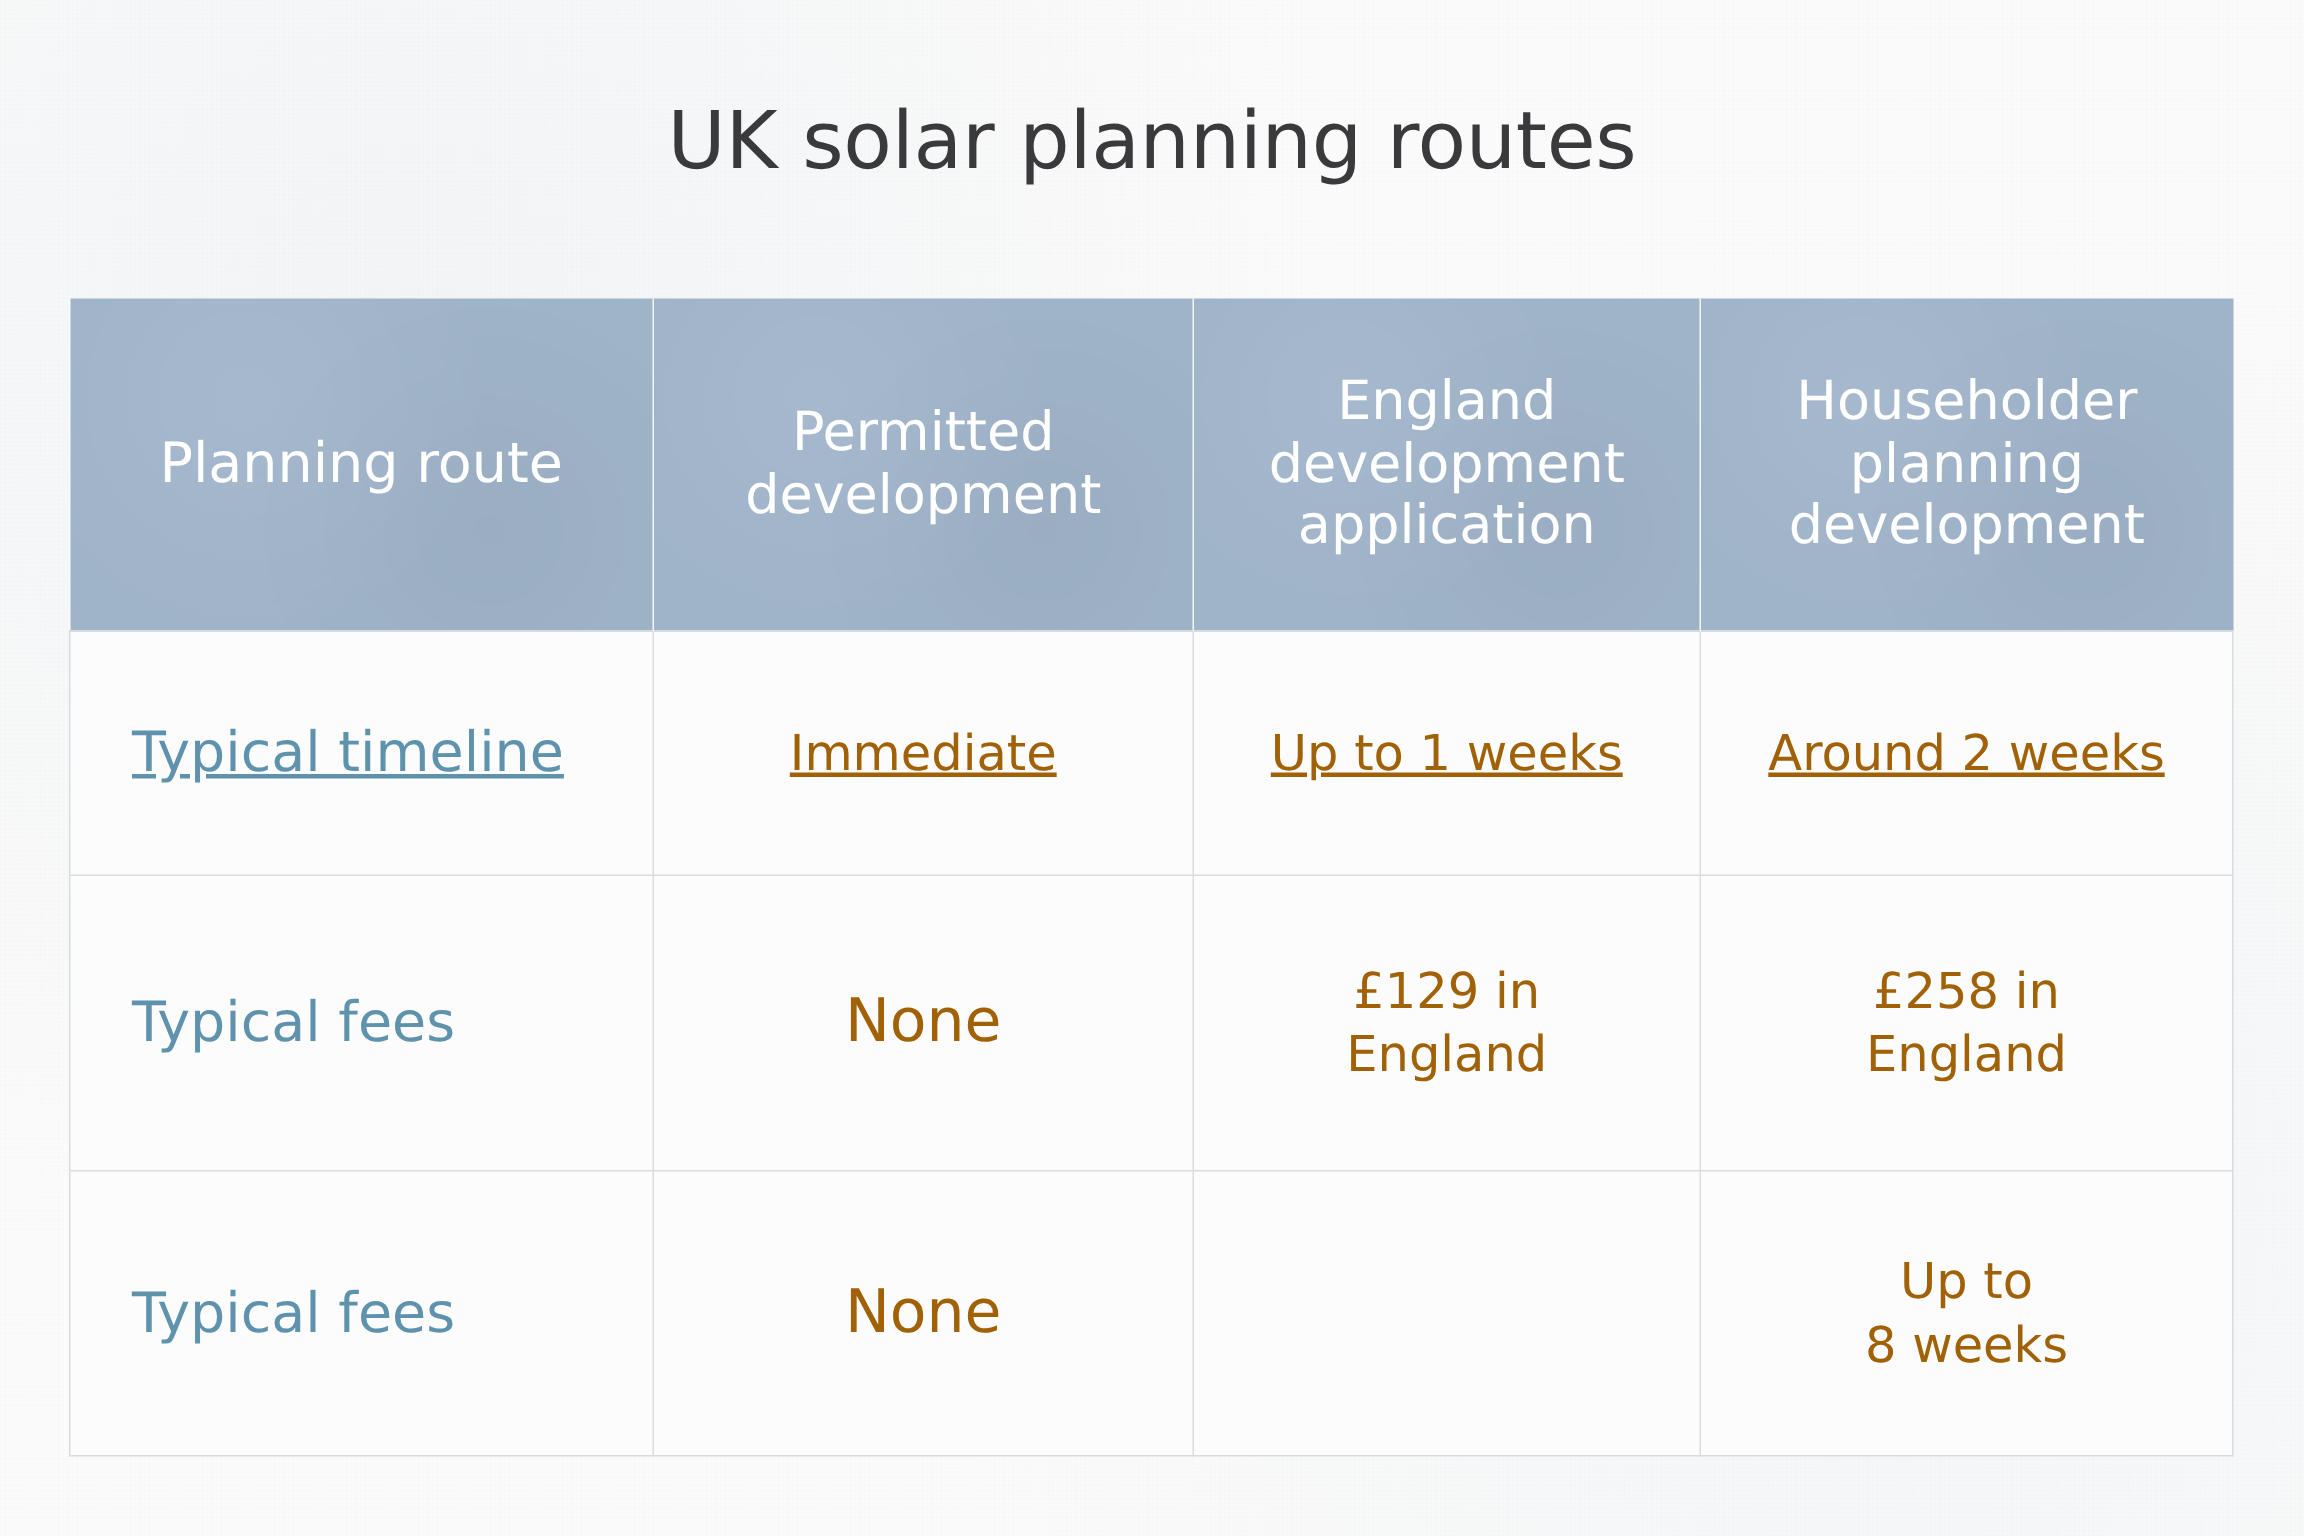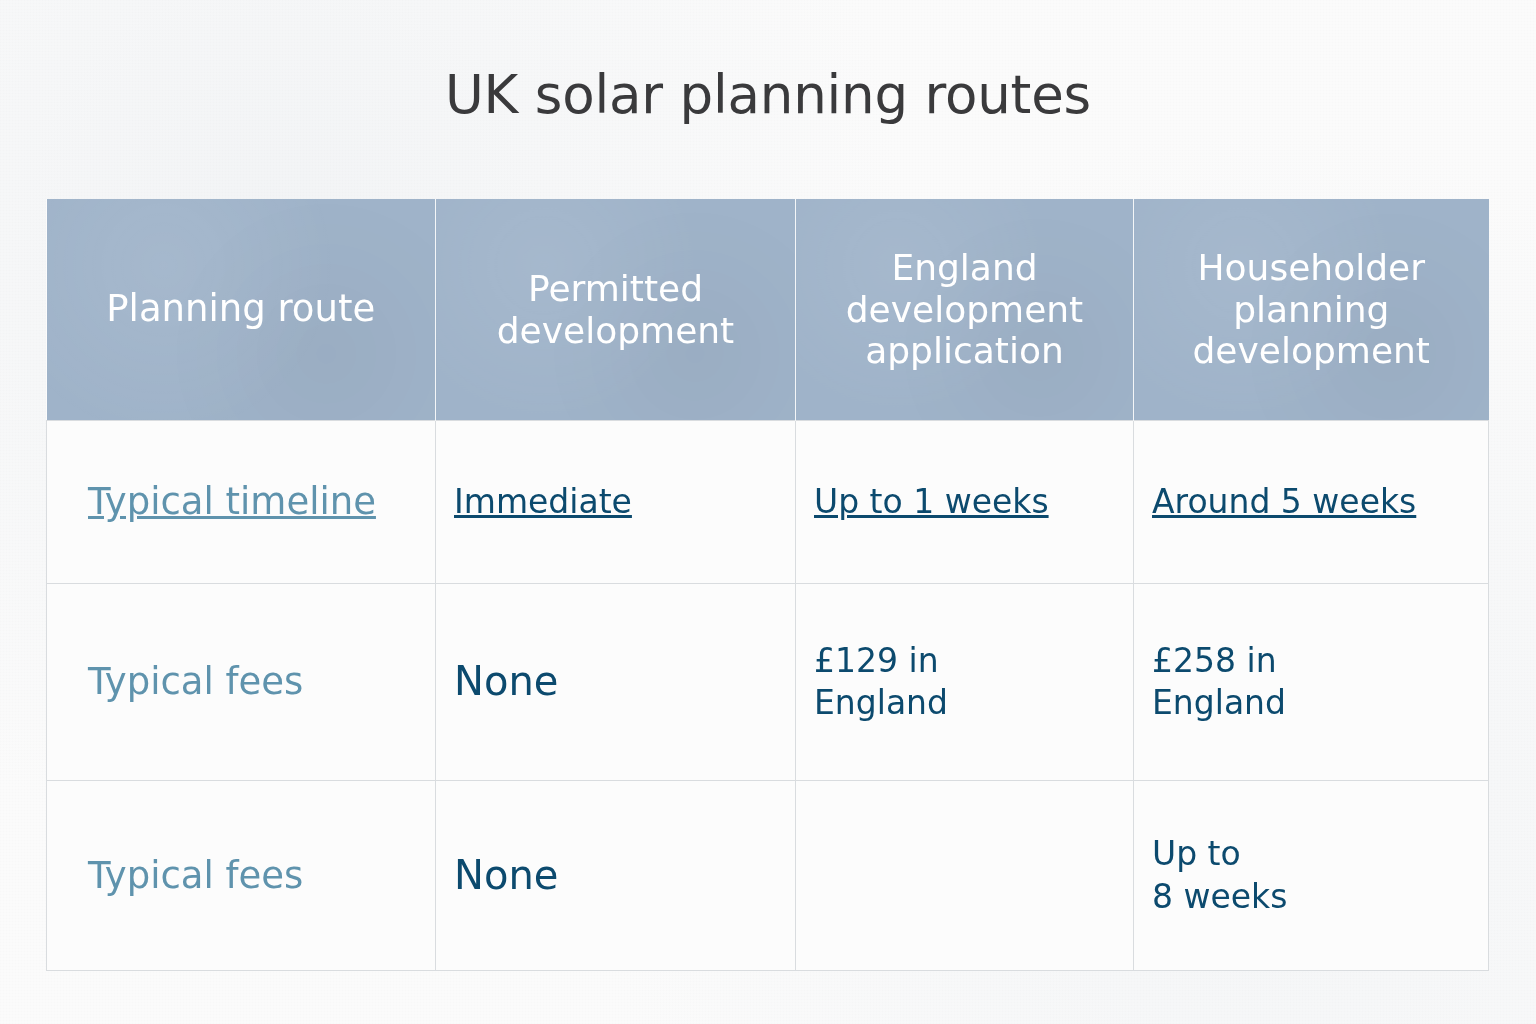--- a/index.html
+++ b/index.html
@@ -93,22 +93,23 @@
   thead th:first-child { border-left: none; }
   thead th:last-child  { border-right: none; }
 
   thead th.route-head {
     font-size: 37px;
   }
 
   tbody td {
     border: 1px solid #d9dcdf;
     padding: 0 18px;
+    text-align: center;
     vertical-align: middle;
-    color: #0c4a6e;
+    color: #a16207;
     font-size: 33px;
     line-height: 1.28;
     background: transparent;
   }
   tbody tr.r0 td { height: 162px; text-decoration: underline; }
   tbody tr.r1 td { height: 196px; }
   tbody tr.r2 td { height: 189px; }
 
   tbody td.rowlabel {
     color: #5f93ad;
@@ -158,21 +159,21 @@
             <span class="cellline">development</span>
           </th>
         </tr>
       </thead>
       <tbody>
 
         <tr class="r0">
           <td class="rowlabel">Typical timeline</td>
           <td class="val-sm">Immediate</td>
           <td class="val-sm">Up to 1 weeks</td>
-          <td class="val-sm">Around 5 weeks</td>
+          <td class="val-sm">Around 2 weeks</td>
         </tr>
 
         <tr class="r1">
           <td class="rowlabel">Typical fees</td>
           <td class="val-none">None</td>
           <td class="val-sm">
             <span class="cellline">£129 in</span>
             <span class="cellline">England</span>
           </td>
           <td class="val-sm">

